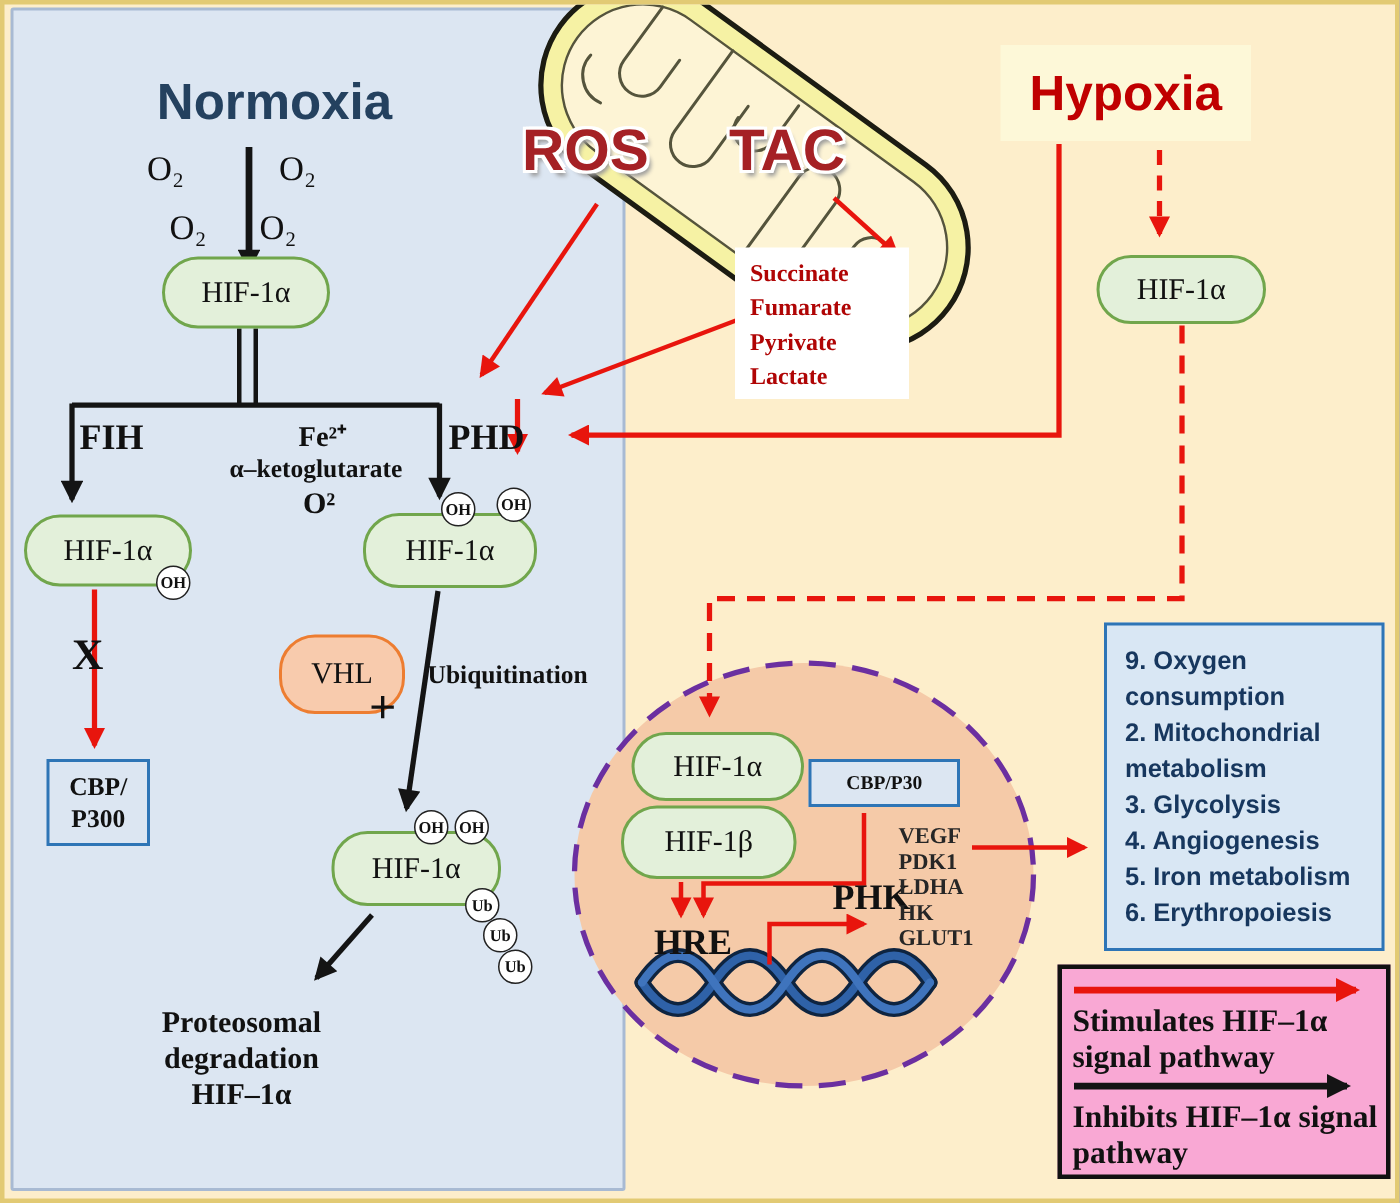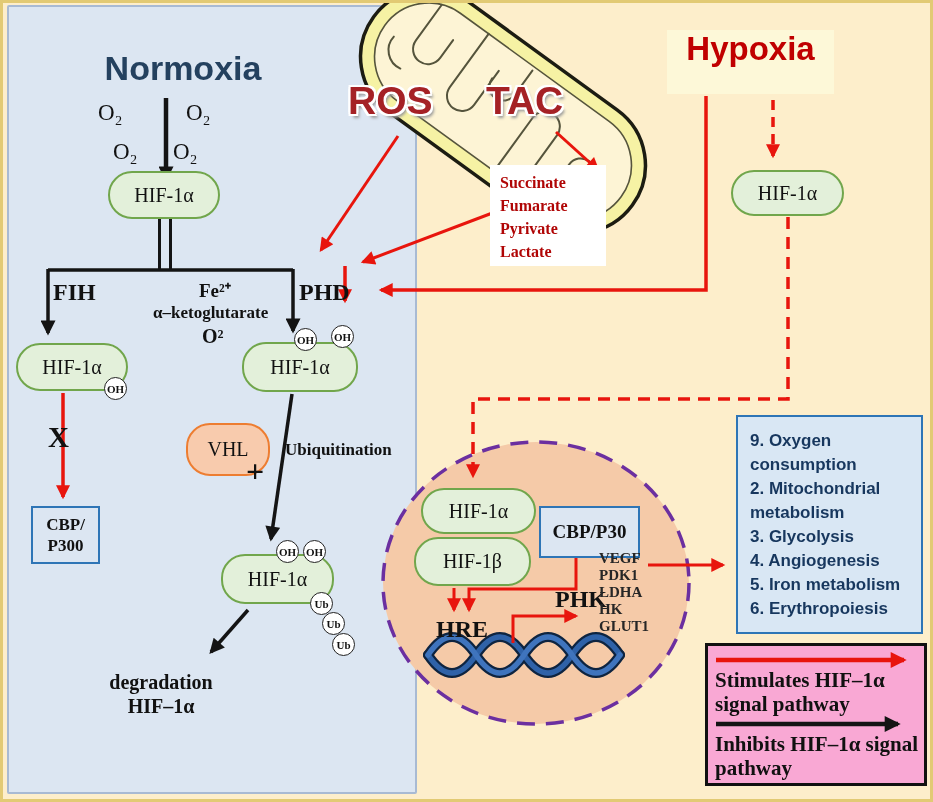--- a/index.html
+++ b/index.html
@@ -37,21 +37,21 @@
     text-shadow:-2px -2px 0 #fff,2px -2px 0 #fff,-2px 2px 0 #fff,2px 2px 0 #fff,
                 -2px 0 0 #fff,2px 0 0 #fff,0 -2px 0 #fff,0 2px 0 #fff,3px 4px 3px #9a9a9a;
   }
   #succinate-box{
     position:absolute;left:487px;top:162px;width:116px;height:101px;
     background:#ffffff;color:#b00505;font-weight:bold;font-size:16px;
     line-height:23px;padding:6px 0 0 10px;box-sizing:border-box;
   }
   #hypoxia-box{
     position:absolute;left:664px;top:27px;width:167px;height:64px;background:#fdf8d8;
-    display:flex;align-items:flex-start;justify-content:center;
+    display:flex;align-items:center;justify-content:center;
     font-size:33px;color:#c00000;
   }
   #outcomes-box{
     position:absolute;left:733px;top:412px;width:187px;height:219px;
     background:#d9e7f4;border:2.5px solid #2e75b6;box-sizing:border-box;
     padding:12px 10px 0 12px;color:#17375e;
     font-family:"Liberation Sans",sans-serif;font-weight:bold;font-size:17px;line-height:24px;
   }
   #legend-box{
     position:absolute;left:702px;top:640px;width:222px;height:143px;
@@ -165,20 +165,21 @@
   <div class="lbl" style="left:282px;top:437px;font-size:17px;">Ubiquitination</div>
 
   <div class="pill" style="left:218px;top:551px;width:113px;height:50px;">HIF-1α</div>
   <div class="circle" style="left:273px;top:537px;">OH</div>
   <div class="circle" style="left:300px;top:537px;">OH</div>
   <div class="circle" style="left:307px;top:589px;">Ub</div>
   <div class="circle" style="left:319px;top:609px;">Ub</div>
   <div class="circle" style="left:329px;top:630px;">Ub</div>
 
   <div id="proteosomal">
+    <div>Proteosomal</div>
     <div>degradation</div>
     <div>HIF–1α</div>
   </div>
 
   <div class="glow abs" style="left:345px;top:76px;">ROS</div>
   <div class="glow abs" style="left:483px;top:76px;">TAC</div>
 
   <div id="succinate-box">
     <div>Succinate</div>
     <div>Fumarate</div>
@@ -187,21 +188,21 @@
   </div>
 
   <div id="hypoxia-box" class="title-sans">
     <span>Hypoxia</span>
   </div>
 
   <div class="pill" style="left:728px;top:167px;width:113px;height:46px;">HIF-1α</div>
 
   <div class="pill" style="left:418px;top:485px;width:115px;height:46px;">HIF-1α</div>
   <div class="pill" style="left:411px;top:534px;width:117px;height:49px;">HIF-1β</div>
-  <div class="bluebox" style="left:536px;top:503px;width:101px;height:52px;font-size:19px;">CBP/P30</div>
+  <div class="bluebox" style="left:536px;top:503px;width:101px;height:32px;font-size:13px;">CBP/P30</div>
 
   <div class="lbl" style="left:433px;top:613px;font-size:24px;">HRE</div>
   <div class="lbl" style="left:512px;top:583px;font-size:24px;margin-left:40px;">PHK</div>
 
   <div id="genes">
     <div>VEGF</div>
     <div>PDK1</div>
     <div>LDHA</div>
     <div>HK</div>
     <div>GLUT1</div>

